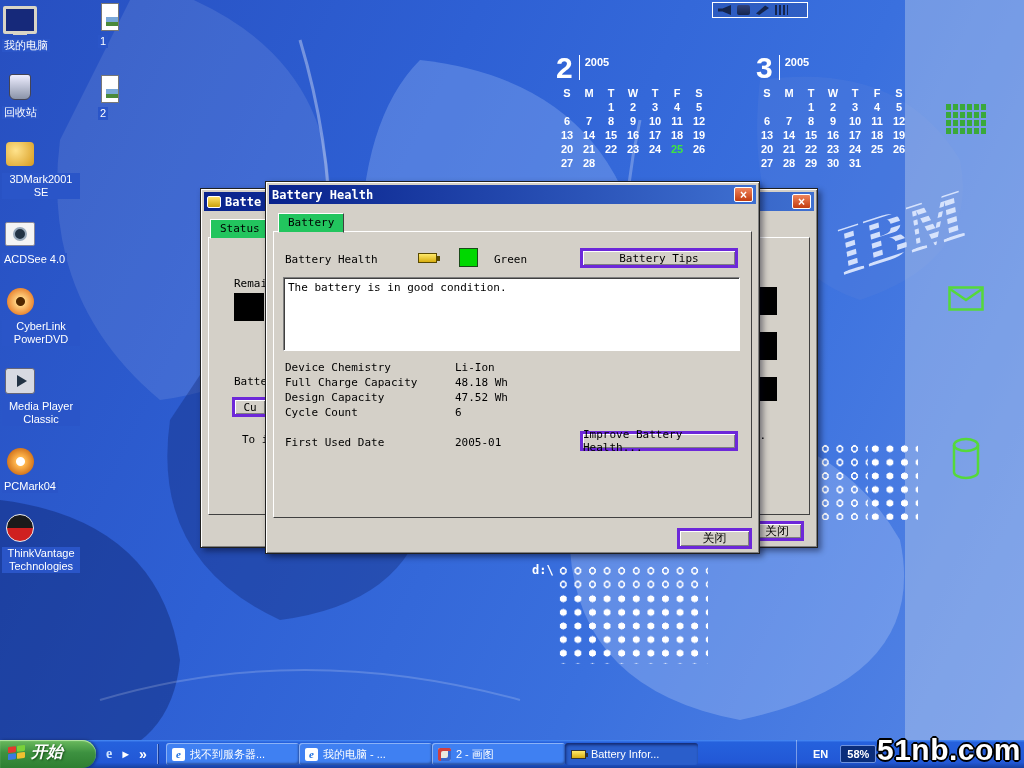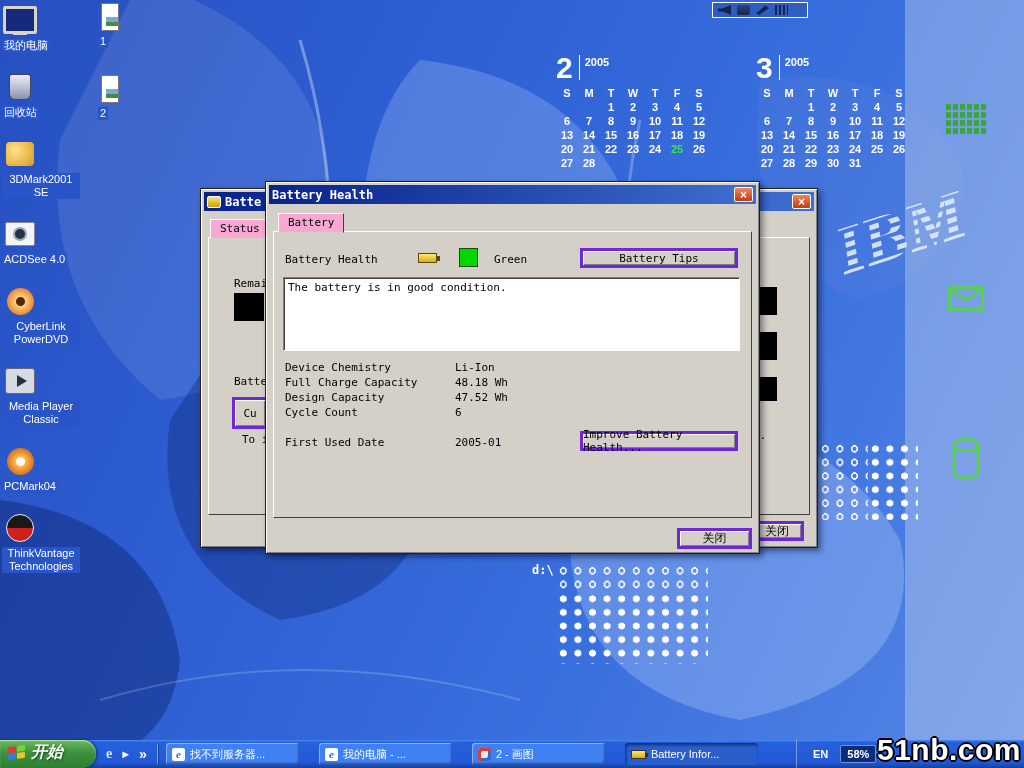--- a/index.html
+++ b/index.html
@@ -80,21 +80,21 @@
   .win{position:absolute;background:#d4d0c8;border:1px solid #202020;padding:3px;
     box-shadow:inset 1px 1px 0 #fff,inset -1px -1px 0 #808080,3px 3px 6px rgba(0,0,20,.45)}
   .titlebar{height:19px;background:linear-gradient(90deg,#08228c,#3e6fd0);display:flex;align-items:center;
     gap:4px;padding:0 3px;color:#fff;font:bold 12px "DejaVu Sans Mono",monospace}
   .title{flex:1;white-space:nowrap;overflow:hidden}
   .tb-icon{width:14px;height:12px;background:linear-gradient(#ffe26a,#caa10a);border:1px solid #fff;border-radius:2px}
   .closebtn{width:19px;height:15px;background:linear-gradient(#f0855c,#c23c10);border:1px solid #fff;
     border-radius:2px;color:#fff;font:bold 12px "Liberation Sans",sans-serif;display:flex;
     align-items:center;justify-content:center;line-height:1}
   .dlg-body{position:relative;height:calc(100% - 19px);font:11px "DejaVu Sans Mono",monospace;color:#000}
-  .tab{position:absolute;background:#f9a8d4;border:1px solid;border-color:#fff #404040 #d4d0c8 #fff;
+  .tab{position:absolute;background:#22c55e;border:1px solid;border-color:#fff #404040 #d4d0c8 #fff;
     padding:2px 9px 3px 9px;z-index:2;font:11px "DejaVu Sans Mono",monospace}
   .tabframe{position:absolute;border:1px solid;border-color:#fff #404040 #404040 #fff;background:#d4d0c8}
   .btn{position:absolute;background:#d4d0c8;border:3px solid #6d28d9;
     box-shadow:inset 1px 1px 0 #fff,inset -1px -1px 0 #808080;
     font:11px "DejaVu Sans Mono",monospace;display:flex;align-items:center;justify-content:center}
   .btn.cn{font:12px "Liberation Sans",sans-serif}
   .lbl{position:absolute;white-space:pre;font:11px "DejaVu Sans Mono",monospace}
   .blackbox{position:absolute;background:#000}
   .sunken{position:absolute;background:#fff;border:1px solid;border-color:#808080 #fff #fff #808080;
     box-shadow:inset 1px 1px 0 #404040;padding:3px 4px}
@@ -113,21 +113,21 @@
     font:bold italic 16px "Liberation Sans",sans-serif;text-shadow:1px 1px 2px #184d18}
   .winflag{display:grid;grid-template-columns:8px 8px;grid-template-rows:6px 6px;gap:1px;transform:skewY(-8deg)}
   .winflag i{display:block;border-radius:1px}
   .winflag i:nth-child(1){background:#e23a2e}.winflag i:nth-child(2){background:#7ad13a}
   .winflag i:nth-child(3){background:#3a7ae0}.winflag i:nth-child(4){background:#f0c030}
   #quicklaunch{display:flex;align-items:center;gap:8px;padding:0 10px;flex:none}
   .ql{font:bold 14px "Liberation Serif",serif;color:#cfe4ff;line-height:1}
   .ql-media-player{font-size:11px;color:#fff}
   .ql-overflow{color:#fff;font-family:"Liberation Sans",sans-serif}
   .tb-sep{width:1px;height:20px;background:rgba(255,255,255,.45);box-shadow:1px 0 0 rgba(0,0,30,.35);flex:none}
-  #tasks{display:flex;align-items:flex-start;gap:20px;padding:0 8px;flex:1}
+  #tasks{display:flex;align-items:flex-start;gap:0;padding:0 8px;flex:1}
   .taskbtn{width:133px;height:22px;flex:none;display:flex;align-items:center;gap:5px;padding:0 6px;
     background:#3f80f2;border-radius:3px;color:#fff;font:11px "Liberation Sans",sans-serif;
     box-shadow:inset 1px 1px 0 rgba(255,255,255,.4),inset -1px -2px 2px rgba(0,0,30,.35);overflow:hidden;white-space:nowrap}
   .taskbtn.active{background:#2a5ecb;box-shadow:inset 1px 2px 3px rgba(0,0,40,.55)}
   .ti{flex:none;position:relative}
   .ti-ie-page{width:13px;height:13px;background:#fff;border-radius:2px}
   .ti-ie-page::after{content:"e";position:absolute;inset:0;color:#1a6ee0;font:bold italic 11px "Liberation Serif",serif;text-align:center;line-height:13px}
   .ti-paint{width:13px;height:13px;background:#ece9e0;border-radius:2px;
     box-shadow:inset 3px 3px 0 #d04040,inset -3px -3px 0 #3a66cc}
   .ti-battery{width:15px;height:9px;background:linear-gradient(#ffe96a,#d8ae10);border:1px solid #333}
@@ -383,21 +383,21 @@
       <span class="tb-icon"></span>
       <span class="title">Batte</span>
       <span class="closebtn">×</span>
     </div>
     <div class="dlg-body">
       <div class="tab" style="left:6px;top:8px">Status</div>
       <div class="tabframe" style="left:4px;top:26px;right:4px;height:278px"></div>
       <span class="lbl" style="left:30px;top:66px;z-index:2">Remai</span>
       <div class="blackbox" style="left:30px;top:82px;width:30px;height:28px;z-index:2"></div>
       <span class="lbl" style="left:30px;top:164px;z-index:2">Batte</span>
-      <div class="btn" style="left:28px;top:186px;width:36px;height:32px;z-index:2">Cu</div>
+      <div class="btn" style="left:28px;top:186px;width:36px;height:20px;z-index:2">Cu</div>
       <span class="lbl" style="left:38px;top:222px;z-index:2">To i</span>
       <div class="blackbox" style="left:549px;top:76px;width:24px;height:28px;z-index:2"></div>
       <div class="blackbox" style="left:549px;top:121px;width:24px;height:28px;z-index:2"></div>
       <div class="blackbox" style="left:549px;top:166px;width:24px;height:24px;z-index:2"></div>
       <span class="lbl" style="left:549px;top:218px;z-index:2">%.</span>
       <div class="btn cn" style="left:546px;top:310px;width:54px;height:20px;z-index:2">关闭</div>
     </div>
   </div>
 
   <div class="win" style="left:265px;top:181px;width:495px;height:373px;z-index:6">

